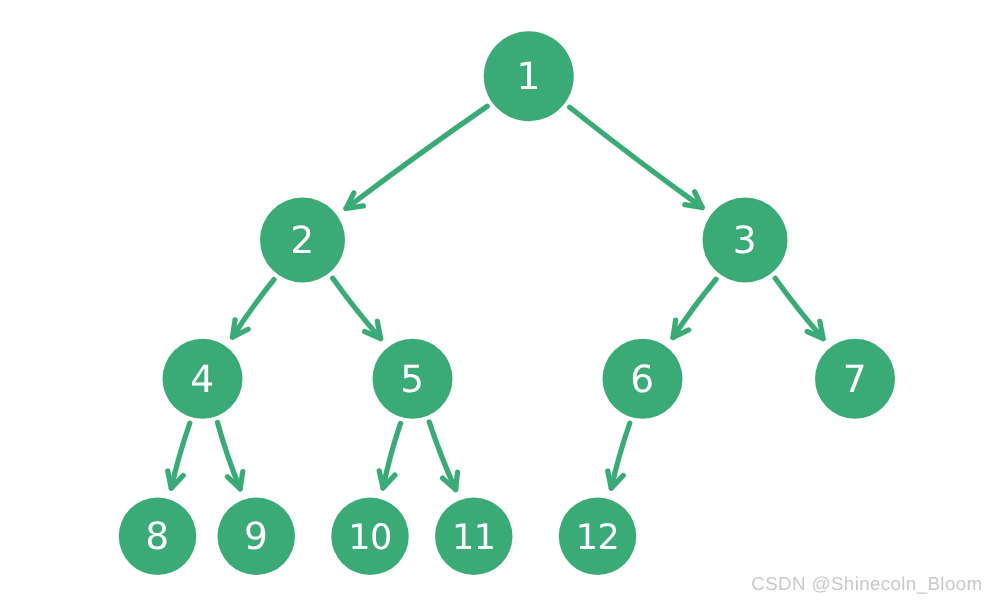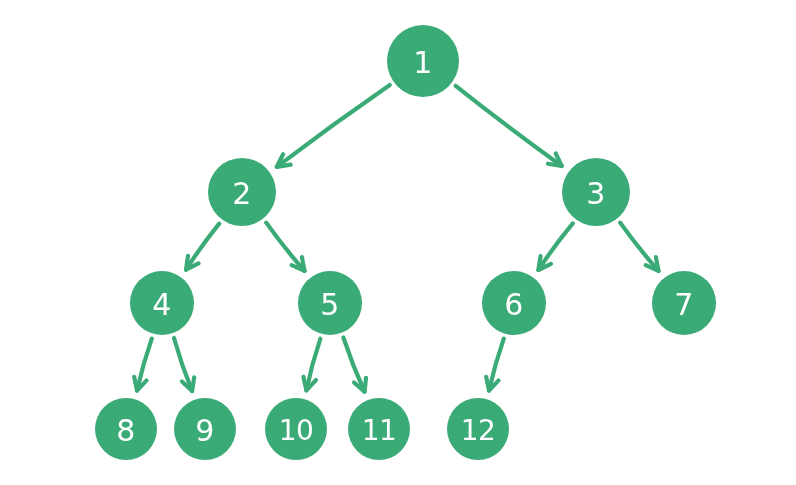--- a/index.html
+++ b/index.html
@@ -160,14 +160,15 @@
           <circle cx="379" cy="429" r="31" fill="#3aab77" class="node-circle"></circle>
           <text x="379" y="430" class="node-label two-digit">11</text>
         </g>
         <g>
           <circle cx="478" cy="429" r="31" fill="#3aab77" class="node-circle"></circle>
           <text x="478" y="430" class="node-label two-digit">12</text>
         </g>
       </g>
   </svg>
 
+  <div id="watermark">CSDN @Shinecoln_Bloom</div>
 
 </div>
 
 </body></html>

